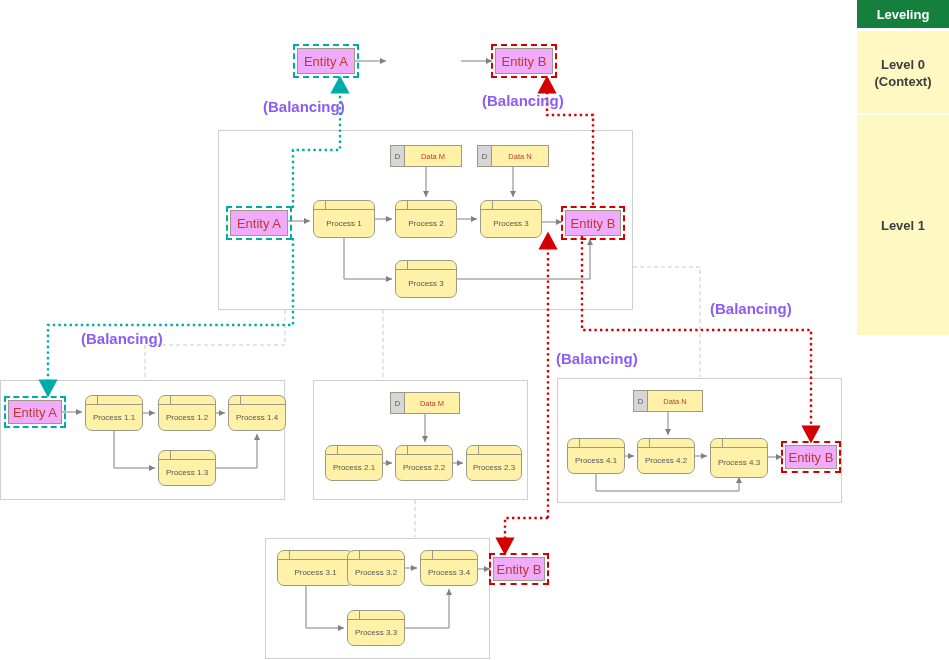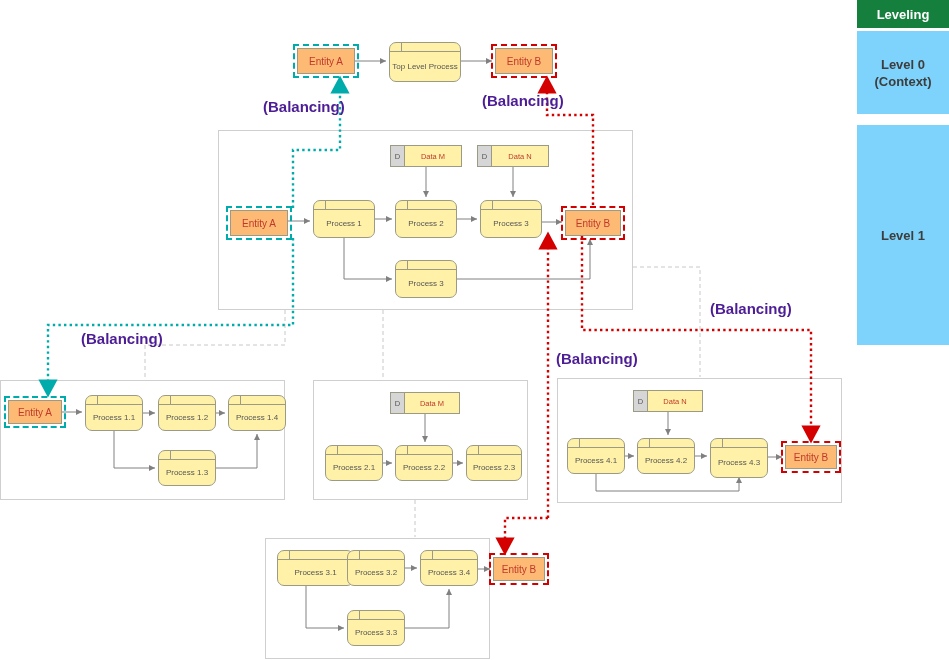--- a/index.html
+++ b/index.html
@@ -12,38 +12,38 @@
   
   .proc{
     position:absolute;background:#FFF2A8;border:1px solid #9B9B85;border-radius:7px;
     box-sizing:border-box;display:flex;align-items:center;justify-content:center;
     font-size:8px;line-height:9px;color:#555;text-align:center;padding-top:8px;
   }
   .proc::before{content:"";position:absolute;top:8px;left:0;right:0;border-top:1px solid #9B9B85;}
   .proc::after{content:"";position:absolute;top:0;left:11px;height:8px;border-left:1px solid #9B9B85;}
   
   .ent{
-    position:absolute;background:#fdba74;border:1px solid #9B9B85;box-sizing:border-box;
-    display:flex;align-items:center;justify-content:center;font-size:10px;color:#C0392B;
+    position:absolute;background:#f0abfc;border:1px solid #9B9B85;box-sizing:border-box;
+    display:flex;align-items:center;justify-content:center;font-size:13px;color:#C0392B;
   }
   .ent.teal{outline:2px dashed #00ABAB;outline-offset:2px;}
   .ent.red{outline:2px dashed #D40000;outline-offset:2px;}
   
   .store{position:absolute;display:flex;box-sizing:border-box;border:1px solid #9B9B85;background:#FFF2A8;font-size:7.5px;}
   .store .sid{width:13px;background:#D6D6D6;border-right:1px solid #9B9B85;display:flex;align-items:center;justify-content:center;color:#555;}
   .store .slabel{flex:1;display:flex;align-items:center;justify-content:center;color:#C0392B;}
   
-  .bal{position:absolute;font-weight:bold;font-size:15px;color:#4c1d95;white-space:nowrap;}
+  .bal{position:absolute;font-weight:bold;font-size:15px;color:#8b5cf6;white-space:nowrap;}
   
   .side-header{
     position:absolute;left:857px;width:92px;top:0;height:28px;background:#15803d;color:#fff;
     font-weight:bold;font-size:13px;display:flex;align-items:center;justify-content:center;box-sizing:border-box;
   }
   .side-level{
-    position:absolute;left:857px;width:92px;background:#7dd3fc;color:#3D3D3D;font-weight:bold;font-size:13px;
+    position:absolute;left:857px;width:92px;background:#fef9c3;color:#3D3D3D;font-weight:bold;font-size:13px;
     display:flex;align-items:center;justify-content:center;text-align:center;box-sizing:border-box;padding:0 6px;line-height:17px;
   }
 </style>
 </head>
 <body>
 
 <div class="canvas">
 
   <div class="cluster" style="left:218px;top:130px;width:415px;height:180px"></div>
   <div class="cluster" style="left:0px;top:380px;width:285px;height:120px"></div>
@@ -109,21 +109,20 @@
 
     <g stroke="#D40000" stroke-width="2.4" fill="none" stroke-dasharray="2.4 3.2" marker-end="url(#ar)">
       <polyline points="593,205 593,115 547,115 547,78"></polyline>
       <polyline points="582,236 582,330 811,330 811,441"></polyline>
       <polyline points="548,518 548,234"></polyline>
       <polyline points="548,518 505,518 505,553"></polyline>
     </g>
   </svg>
 
   <div class="ent teal" style="left:297px;top:48px;width:58px;height:26px">Entity A</div>
-  <div class="proc" style="left:389px;top:42px;width:72px;height:40px">Top Level Process</div>
   <div class="ent red" style="left:495px;top:48px;width:58px;height:26px">Entity B</div>
 
   <div class="store" style="left:390px;top:145px;width:72px;height:22px">
     <span class="sid">D</span>
     <span class="slabel">Data M</span>
   </div>
   <div class="store" style="left:477px;top:145px;width:72px;height:22px">
     <span class="sid">D</span>
     <span class="slabel">Data N</span>
   </div>
@@ -164,15 +163,15 @@
   <div class="proc" style="left:347px;top:610px;width:58px;height:36px">Process 3.3</div>
 
   <div class="bal" style="left:263px;top:98px">(Balancing)</div>
   <div class="bal" style="left:482px;top:92px">(Balancing)</div>
   <div class="bal" style="left:81px;top:330px">(Balancing)</div>
   <div class="bal" style="left:710px;top:300px">(Balancing)</div>
   <div class="bal" style="left:556px;top:350px">(Balancing)</div>
 
   <div class="side-header">Leveling</div>
   <div class="side-level" style="top:31px;height:83px">Level 0 (Context)</div>
-  <div class="side-level" style="top:125px;height:220px">Level 1</div>
+  <div class="side-level" style="top:115px;height:220px">Level 1</div>
 
 </div>
 
 </body></html>

